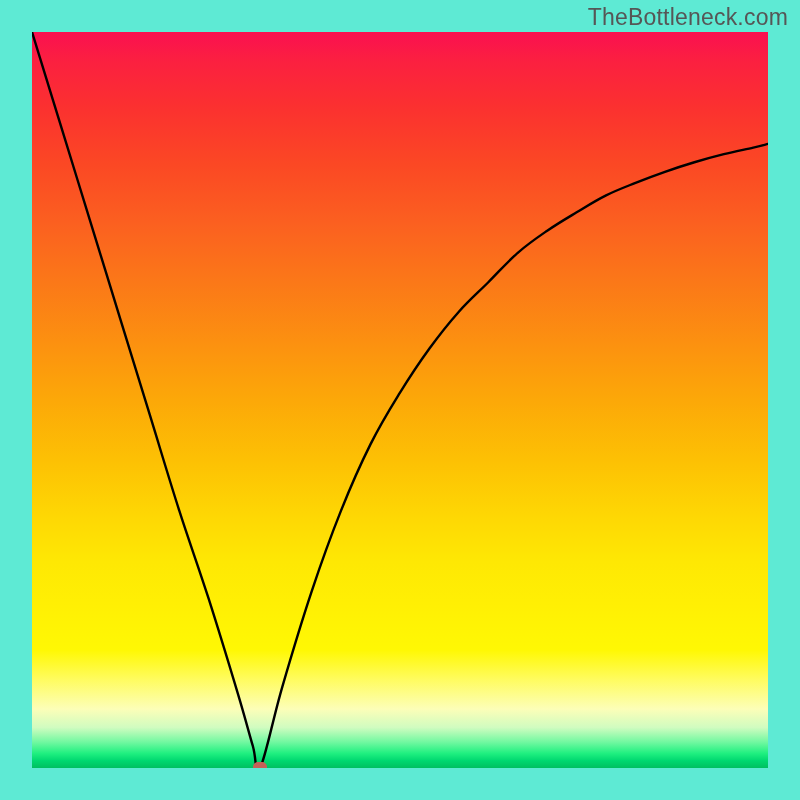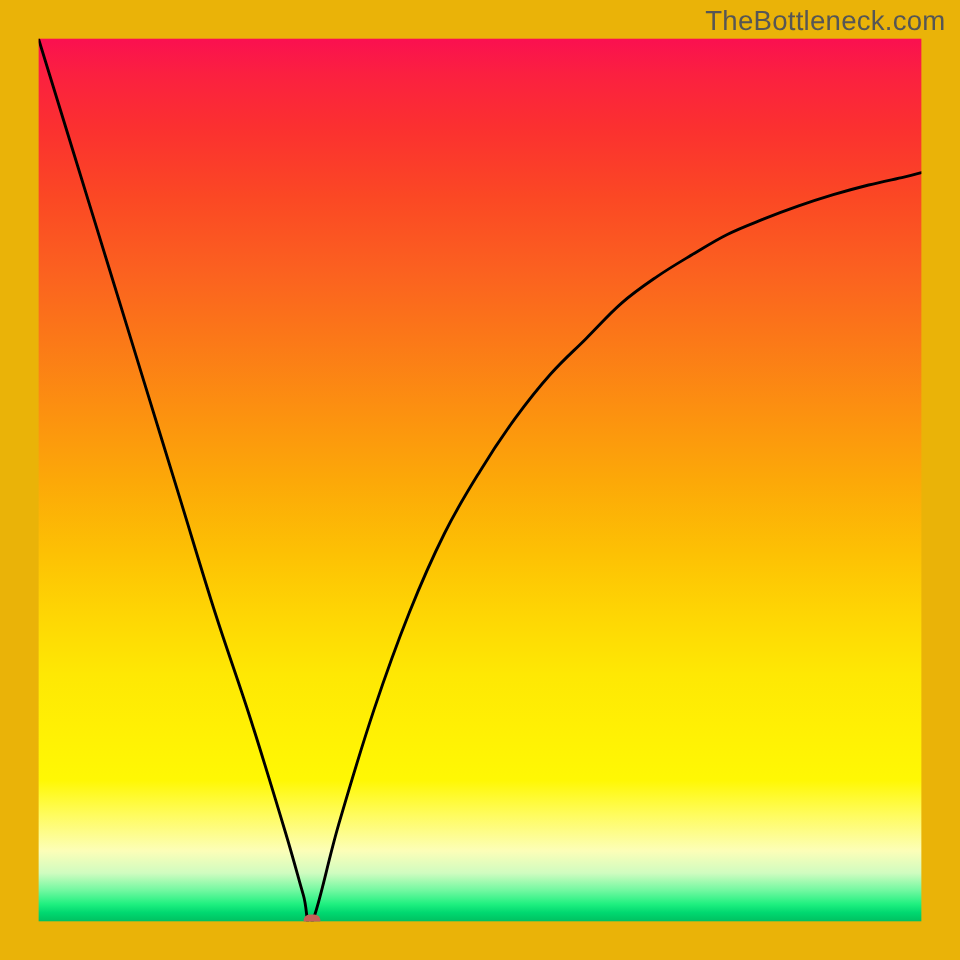--- a/index.html
+++ b/index.html
@@ -1,21 +1,21 @@
 <!DOCTYPE html>
 <html><head>
 <meta charset="utf-8">
 <style>
   * { margin: 0; padding: 0; box-sizing: border-box; }
   html, body { width: 800px; height: 800px; overflow: hidden; background: #000; }
   .container {
     position: relative;
     width: 800px;
     height: 800px;
-    background: #eab308;
+    background: #5eead4;
   }
   .watermark {
     position: absolute;
     top: 4px;
     right: 12px;
     font-family: Arial, Helvetica, sans-serif;
     font-size: 23px;
     font-weight: 500;
     color: #565656;
     letter-spacing: 0.2px;

